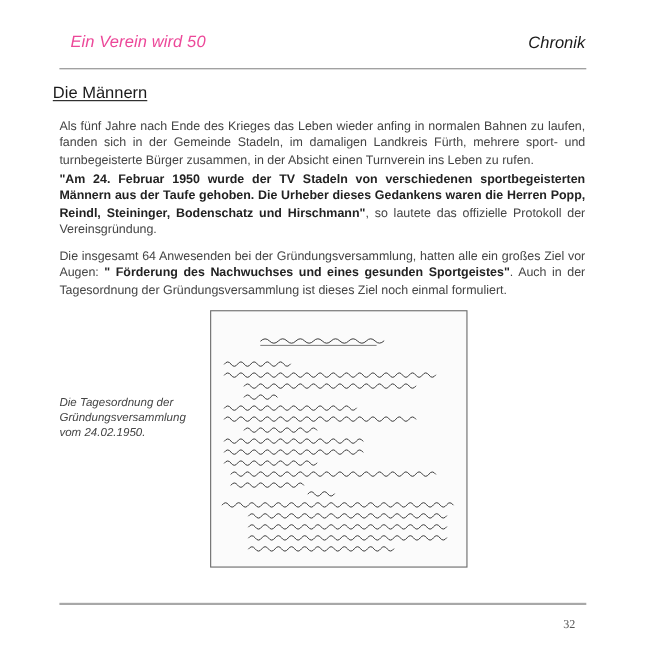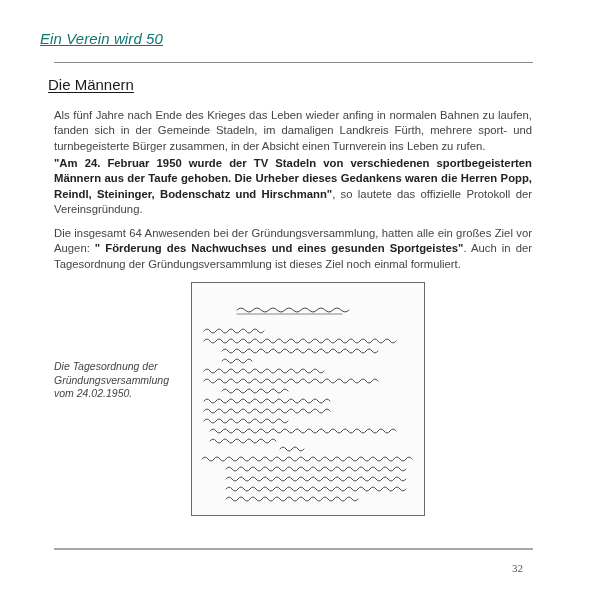--- a/index.html
+++ b/index.html
@@ -1,20 +1,20 @@
 <!DOCTYPE html>
 <html><head>
   <meta charset="utf-8">
   <style>
     html, body { margin: 0; padding: 0; background: #ffffff; }
     body { width: 610px; height: 600px; position: relative; overflow: hidden;
       font-family: "Liberation Sans", sans-serif; color: #222; }
     .page { position: absolute; left: 0; top: 0; width: 610px; height: 600px; }
-    .hdr-left { position: absolute; left: 40px; top: 30px; font-size: 15px; font-style: italic;
-      color: #0f766e; letter-spacing: 0.1px; text-decoration: underline; }
+    .hdr-left { position: absolute; left: 64px; top: 30px; font-size: 15px; font-style: italic;
+      color: #ec4899; letter-spacing: 0.1px; }
     .hdr-right-wrap { position: absolute; left: 420px; width: 112px; top: 30px; text-align: right;
       font-size: 15px; font-style: italic; color: #1a1a1a; line-height: 20px; }
     .rule-top { position: absolute; left: 54px; width: 479px; top: 62px; height: 1px; background: #8a8a8a; }
     .section-title { position: absolute; left: 48px; top: 76px; font-size: 15px; color: #1a1a1a;
       text-decoration: underline; text-underline-offset: 2px; }
     .para { position: absolute; left: 54px; width: 478px; font-size: 11.3px; line-height: 15.3px;
       color: #444; text-align: justify; }
     .p1 { top: 108px; }
     .p2 { top: 156px; }
     .p3 { top: 226px; }
@@ -29,20 +29,21 @@
       font-size: 11px; color: #555; }
   </style>
 </head>
 <body>
 
 <div class="page">
 
   <div class="hdr-left">Ein Verein wird 50</div>
 
   <div class="hdr-right-wrap">
+    <div>Chronik</div>
   </div>
 
   <div class="rule-top"></div>
 
   <div class="section-title">Die Männern</div>
 
   <div class="para p1">Als fünf Jahre nach Ende des Krieges das Leben wieder anfing in normalen Bahnen zu laufen, fanden sich in der Gemeinde Stadeln, im damaligen Landkreis Fürth, mehrere sport- und turnbegeisterte Bürger zusammen, in der Absicht einen Turnverein ins Leben zu rufen.</div>
 
   <div class="para p2"><b>"Am 24. Februar 1950 wurde der TV Stadeln von verschiedenen sportbegeisterten Männern aus der Taufe gehoben. Die Urheber dieses Gedankens waren die Herren Popp, Reindl, Steininger, Bodenschatz und Hirschmann"</b><span>, so lautete das offizielle Protokoll der Vereinsgründung.</span></div>
 

